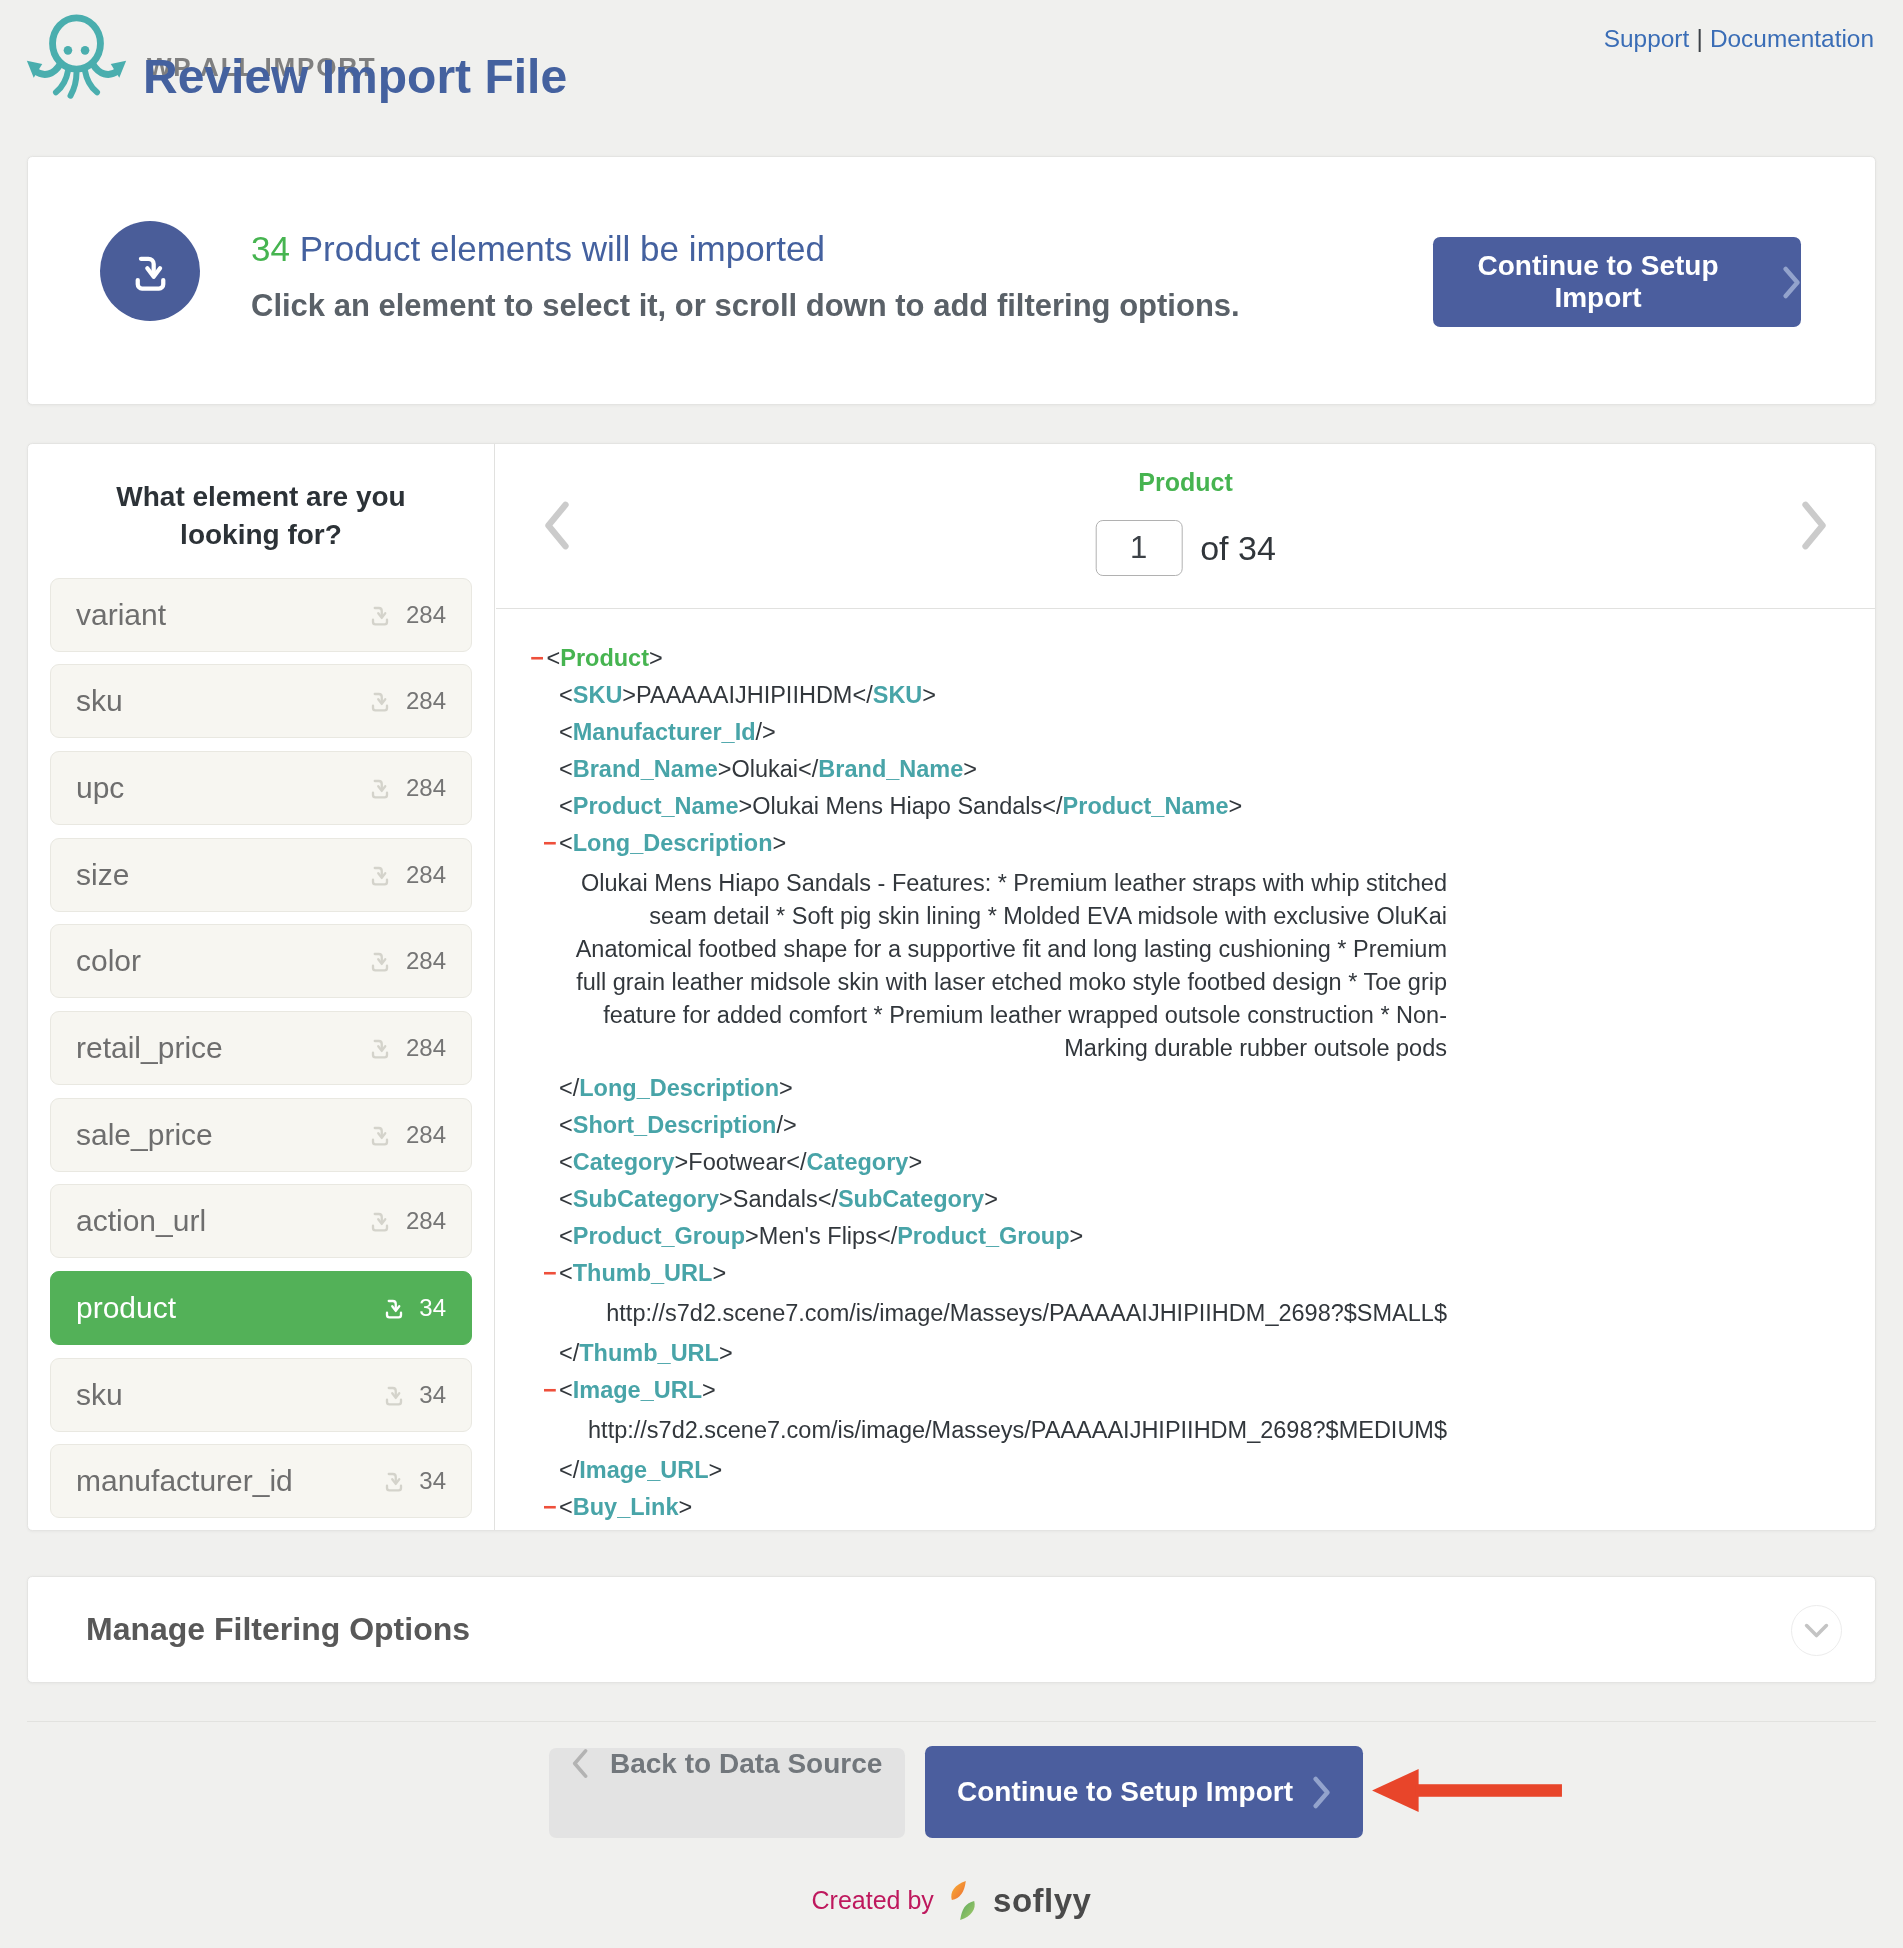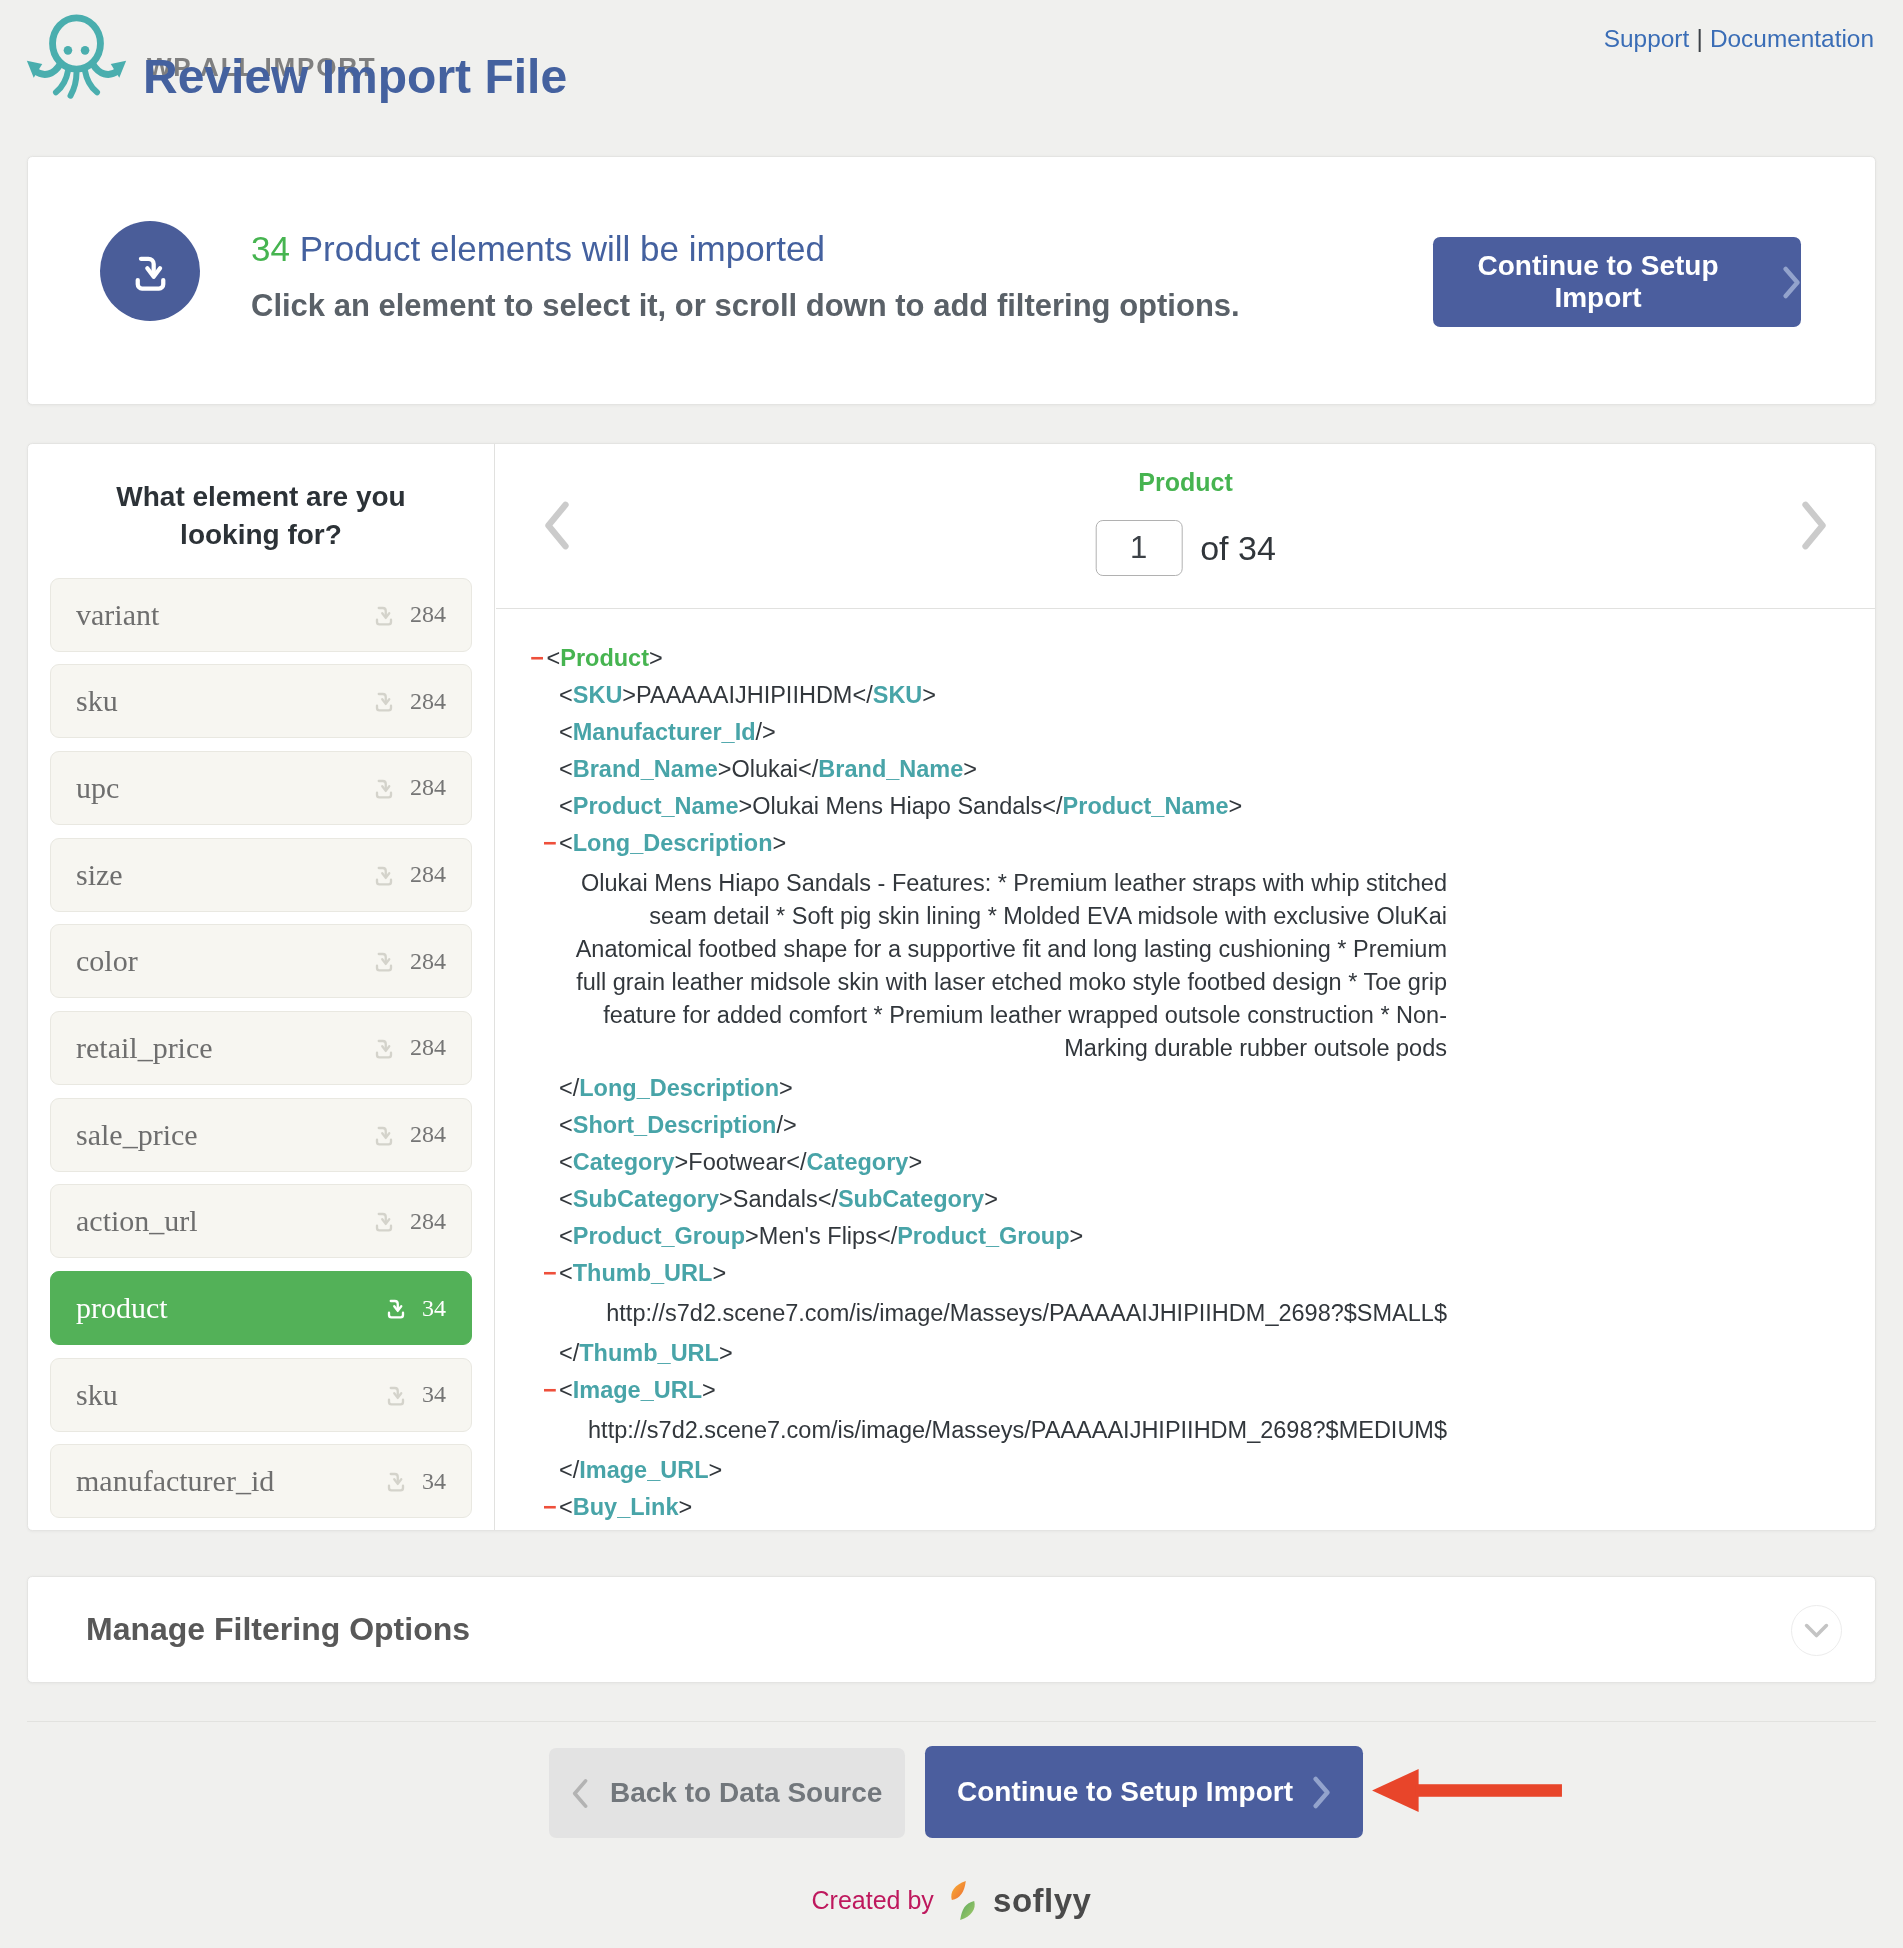--- a/index.html
+++ b/index.html
@@ -39,21 +39,20 @@
 
   
   .main-card { position: absolute; left: 27px; top: 443px; width: 1849px; height: 1088px; overflow: hidden; }
   .sidebar { position: absolute; left: 0; top: 0; width: 467px; height: 100%; border-right: 0.9px solid #e1e1df; }
   .sidebar-question { margin: 34px 42px 0; text-align: center; font-size: 28px; font-weight: 700; color: #2c3237; line-height: 38px; }
   .el-list { margin: 23.5px 22px 0; }
   .el-item {
     height: 74px; border: 0.9px solid #e9e8e1; border-radius: 9px; background: #f7f6f1;
     margin-bottom: 12.7px; padding: 0 25px; display: flex; align-items: center; justify-content: space-between;
     cursor: pointer;
-    font-family: Liberation Serif, serif;
   }
   .el-label { font-size: 30px; color: #6e6e6e; }
   .el-right { display: flex; align-items: center; gap: 11.8px; }
   .el-dl { color: #d4d3cb; display: inline-flex; }
   .el-dl svg { width: 28px; height: 28px; }
   .el-count { font-size: 24px; color: #757575; }
   .el-item.selected { background: #53b158; border-color: #53b158; }
   .el-item.selected .el-label, .el-item.selected .el-count { color: #fff; }
   .el-item.selected .el-dl { color: #fff; }
 
@@ -77,21 +76,21 @@
   .xp, .xx { color: #32373c; }
 
   
   .filter-card { position: absolute; left: 27px; top: 1576px; width: 1849px; height: 107px; display: flex; align-items: center; cursor: pointer; }
   .filter-title { margin-left: 58px; font-size: 32px; font-weight: 700; color: #585858; }
   .filter-toggle { position: absolute; right: 33px; top: 28px; width: 51px; height: 51px; border-radius: 50%; border: 1.8px solid #ececec; display: flex; align-items: center; justify-content: center; cursor: pointer; }
 
   .bottom-divider { position: absolute; left: 27px; top: 1721px; width: 1849px; border-top: 1.8px solid #e2e2df; }
 
   
-  .btn-back { position: absolute; left: 549px; top: 1748px; width: 356px; height: 90px; background: #e3e3e3; color: #72777c; border: none; border-radius: 7.2px; font-family: "Liberation Sans", sans-serif; font-size: 28px; font-weight: 700; display: flex; align-items: center; justify-content: center; cursor: pointer; }
+  .btn-back { position: absolute; left: 549px; top: 1748px; width: 356px; height: 90px; background: #e3e3e3; color: #72777c; border: none; border-radius: 7.2px; font-family: "Liberation Sans", sans-serif; font-size: 28px; font-weight: 700; display: flex; align-items: flex-start; justify-content: center; cursor: pointer; }
   .btn-back .chev { margin-right: 22px; display: inline-flex; }
   .bottom-continue { position: absolute; left: 925px; top: 1746px; width: 438px; height: 92px; font-weight: 700; }
   .red-arrow { position: absolute; left: 1371px; top: 1769px; width: 192px; height: 43px; }
 
   
   .footer { position: absolute; left: 0; top: 1880px; width: 100%; display: flex; align-items: center; justify-content: center; gap: 13.6px; }
   .created-by { font-size: 25px; color: #be185d; }
   .soflyy-logo { width: 32px; height: 41px; }
   .soflyy-name { font-size: 33px; font-weight: 700; color: #4a4a4a; letter-spacing: 0.5px; cursor: pointer; }
 </style>

